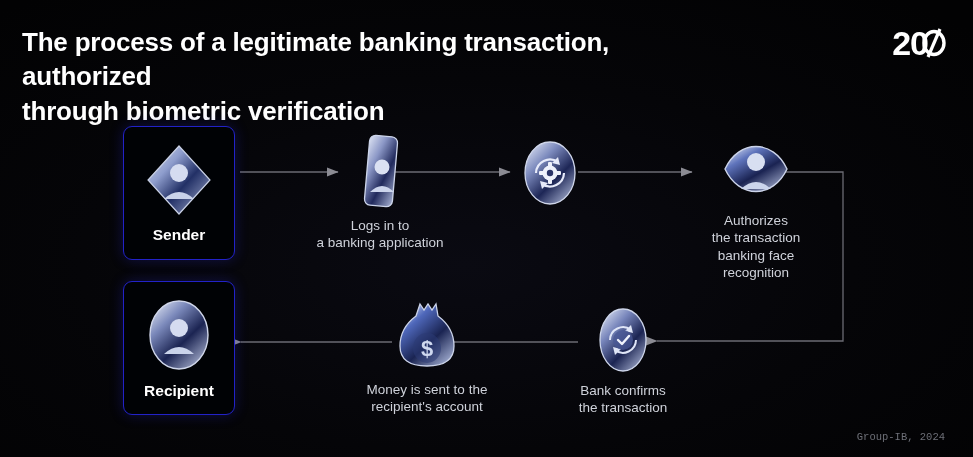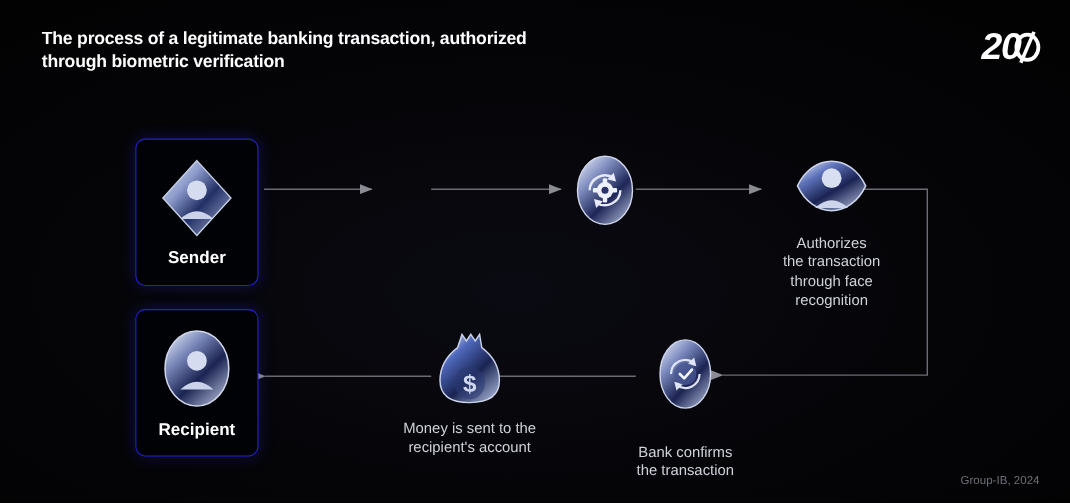--- a/index.html
+++ b/index.html
@@ -19,39 +19,38 @@
     width: 973px;
     height: 457px;
     background:
       radial-gradient(ellipse 700px 340px at 48% 58%, #0a0a12 0%, #050508 55%, #020203 100%),
       #000000;
     overflow: hidden;
   }
   
   #title {
     position: absolute;
-    left: 38px;
+    left: 22px;
     top: 25px;
     width: 680px;
     color: #ffffff;
-    font-size: 16px;
+    font-size: 26px;
     font-weight: bold;
     line-height: 1.32;
     letter-spacing: -0.2px;
     white-space: pre-line;
   }
   #logo {
     position: absolute;
     right: 24px;
     top: 26px;
     display: flex;
     align-items: center;
     gap: 4px;
     color: #ffffff;
-    font-style: italic;
   }
   #logo .mark {
     display: flex;
     align-items: center;
     font-size: 34px;
     font-weight: bold;
     letter-spacing: -1px;
     line-height: 1;
   }
   #logo .wordmark {
@@ -99,20 +98,21 @@
   }
   .glyph { display: block; }
   
   .conn { position: absolute; }
   #footer {
     position: absolute;
     right: 28px;
     bottom: 14px;
     color: #6e7078;
     font-size: 10.5px;
+    font-family: Liberation Mono, monospace;
   }
 </style>
 </head>
 <body>
 
 <div id="stage">
 
   <div id="title">The process of a legitimate banking transaction, authorized
 through biometric verification</div>
 
@@ -173,20 +173,37 @@
           <stop offset="100%" stop-color="#b9c2de"></stop>
         </linearGradient>
       </defs>
       <ellipse cx="36" cy="39" rx="29" ry="34" fill="url(#gCir)" stroke="#cfd6ea" stroke-width="1.4"></ellipse>
       <circle cx="36" cy="32" r="9" fill="#d5dcf0"></circle>
       <path d="M21 58 q15 -14 30 0 z" fill="#cad3ea"></path>
     </svg>
     <div class="ep-label">Recipient</div>
   </div>
 
+  <div class="step" style="left:305px; top:134px; width:150px;">
+    <svg class="glyph" width="44" height="76" viewBox="0 0 44 76">
+      <defs>
+        <linearGradient id="gPh" x1="0" y1="0" x2="1" y2="1">
+          <stop offset="0%" stop-color="#dde3f3"></stop>
+          <stop offset="30%" stop-color="#8b97c6"></stop>
+          <stop offset="62%" stop-color="#212a5c"></stop>
+          <stop offset="100%" stop-color="#aab5d6"></stop>
+        </linearGradient>
+      </defs>
+      <rect x="9" y="2" width="28" height="70" rx="6" transform="rotate(5 23 37)" fill="url(#gPh)" stroke="#cdd5ea" stroke-width="1.3"></rect>
+      <circle cx="24" cy="33" r="7.5" fill="#dbe1f2"></circle>
+      <path d="M12 58 q12 -12 24 0 z" fill="#ccd5ec"></path>
+    </svg>
+    <div class="cap">Logs in to
+a banking application</div>
+  </div>
 
   <div class="step" style="left:490px; top:138px; width:120px;">
     <svg class="glyph" width="62" height="70" viewBox="0 0 62 70">
       <defs>
         <linearGradient id="gG" x1="0.1" y1="0" x2="0.9" y2="1">
           <stop offset="0%" stop-color="#e2e7f5"></stop>
           <stop offset="30%" stop-color="#7d8bbe"></stop>
           <stop offset="62%" stop-color="#1d2656"></stop>
           <stop offset="100%" stop-color="#b3bddb"></stop>
         </linearGradient>
@@ -216,25 +233,25 @@
           <stop offset="58%" stop-color="#1a2352"></stop>
           <stop offset="100%" stop-color="#b4bedc"></stop>
         </linearGradient>
       </defs>
       <path d="M6 36 C20 6, 54 6, 68 36 C54 66, 20 66, 6 36 Z" fill="url(#gEye)" stroke="#ccd4ea" stroke-width="1.4"></path>
       <circle cx="37" cy="29" r="9" fill="#d8dff1"></circle>
       <path d="M22 56 q15 -14 30 0 z" fill="#ccd5ec"></path>
     </svg>
     <div class="cap">Authorizes
 the transaction
-through face
+banking face
 recognition</div>
   </div>
 
-  <div class="step" style="left:548px; top:305px; width:150px;gap:20px;">
+  <div class="step" style="left:548px; top:305px; width:150px;">
     <svg class="glyph" width="58" height="70" viewBox="0 0 58 70">
       <defs>
         <linearGradient id="gCk" x1="0.1" y1="0" x2="0.9" y2="1">
           <stop offset="0%" stop-color="#dfe5f4"></stop>
           <stop offset="30%" stop-color="#7785bb"></stop>
           <stop offset="62%" stop-color="#1b2452"></stop>
           <stop offset="100%" stop-color="#b1bbda"></stop>
         </linearGradient>
       </defs>
       <ellipse cx="29" cy="35" rx="23" ry="31" fill="url(#gCk)" stroke="#cdd5ea" stroke-width="1.3"></ellipse>

